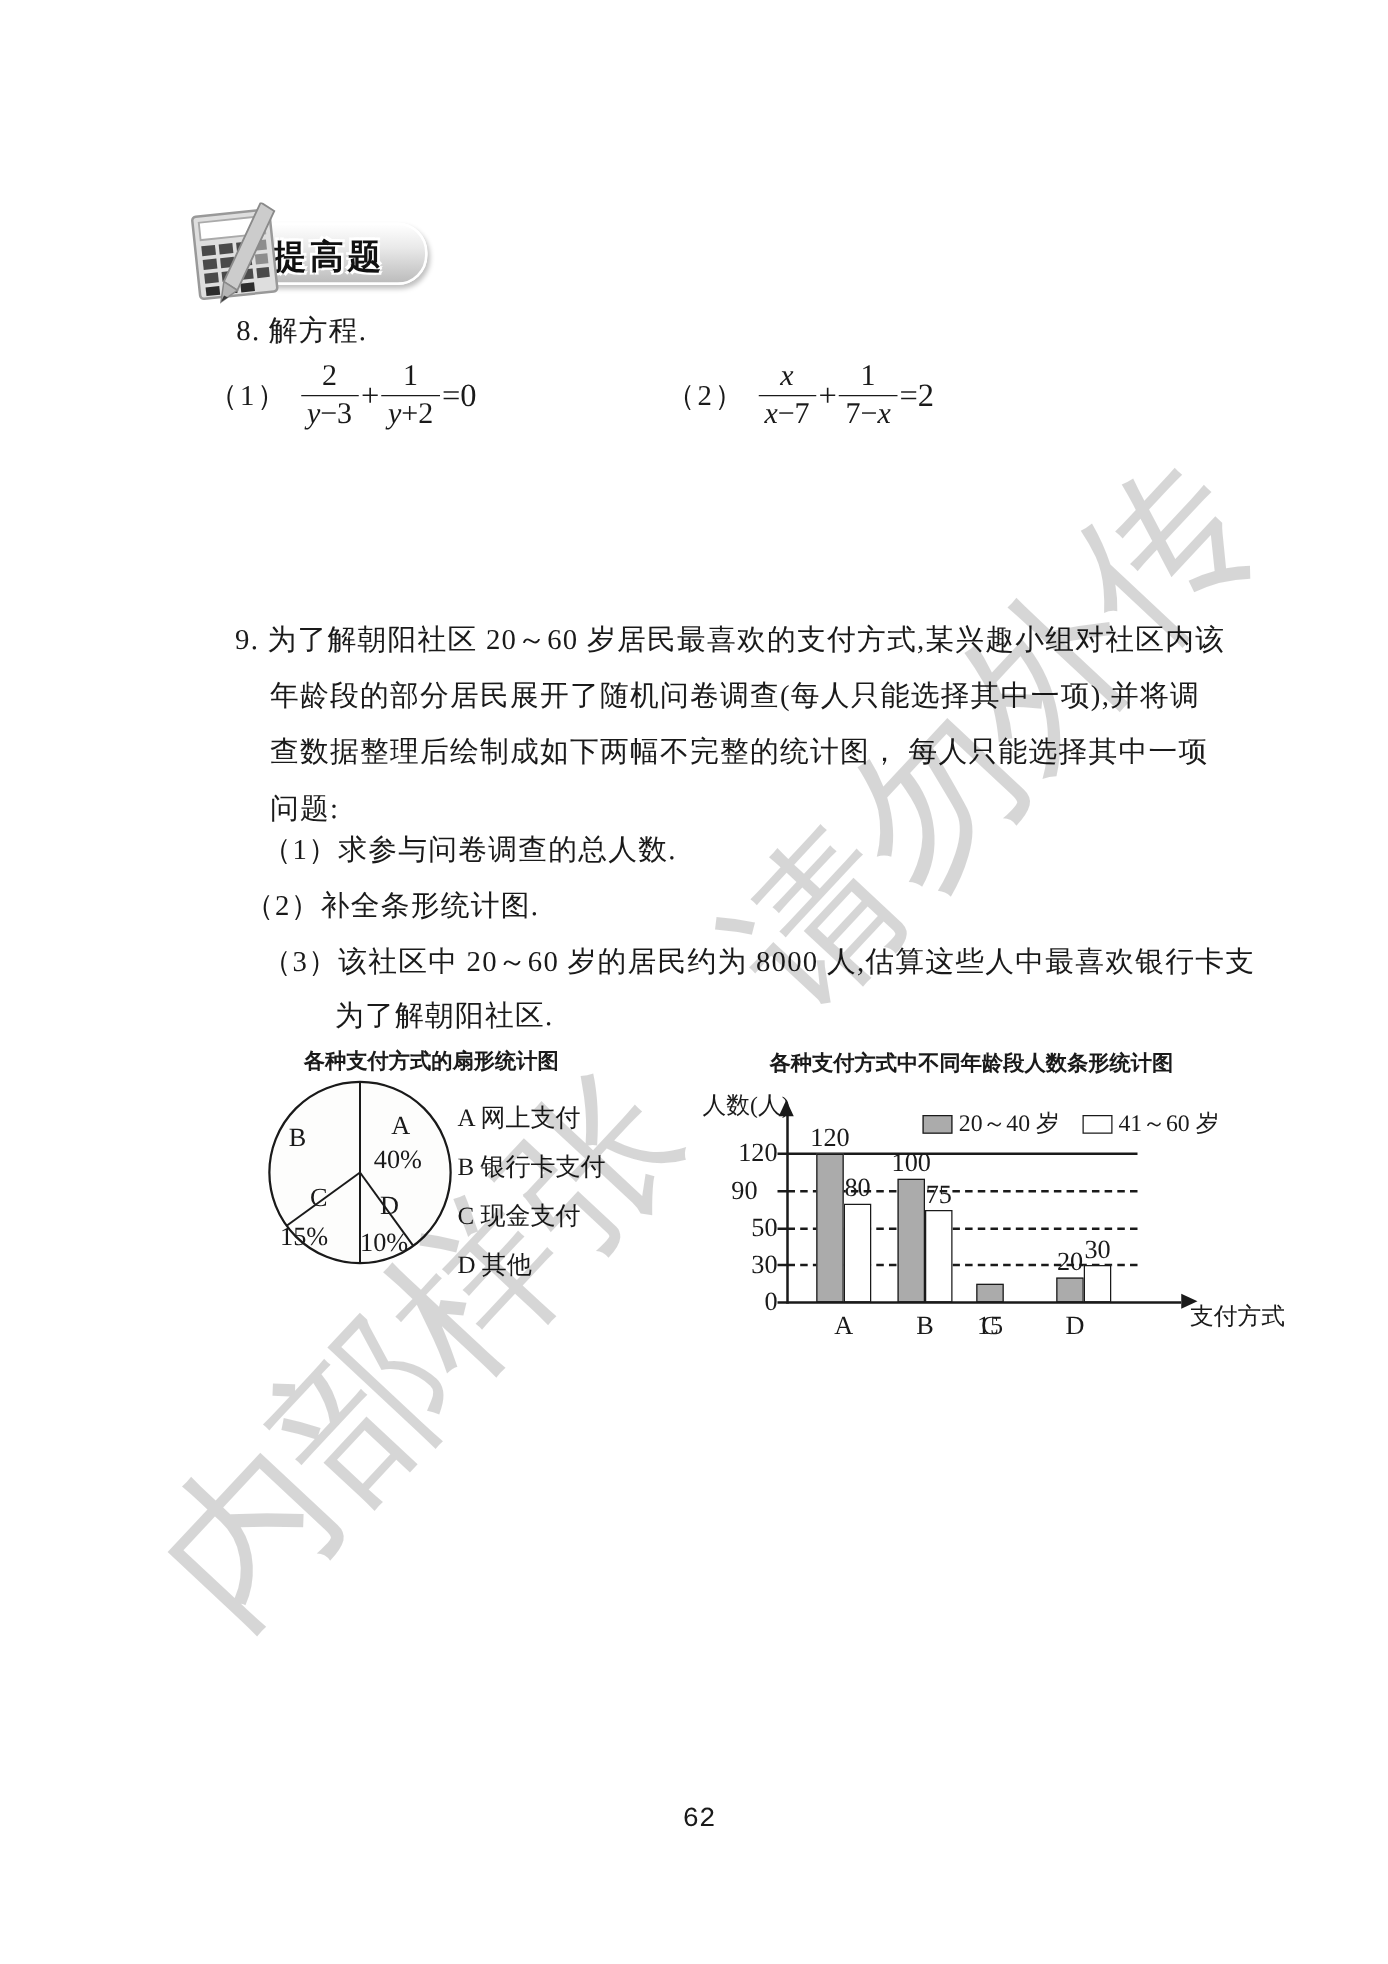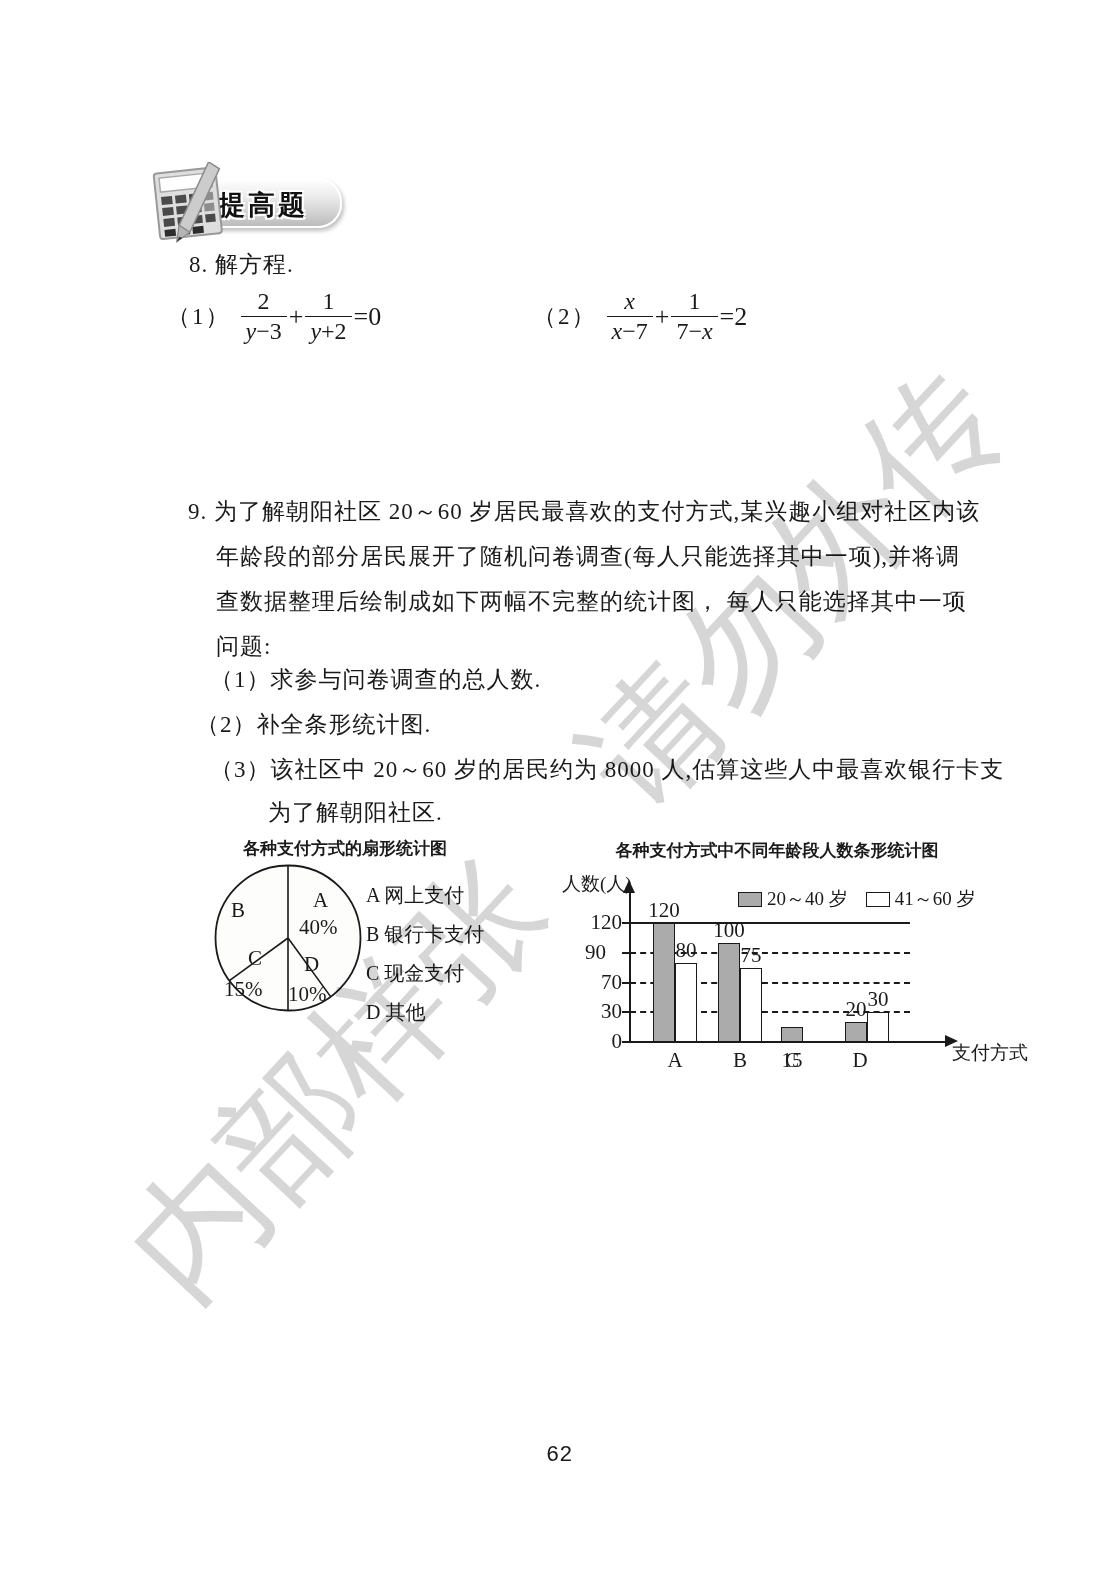--- a/index.html
+++ b/index.html
@@ -169,21 +169,21 @@
   <span class="swatch" style="background: rgb(255, 255, 255);"></span>
   <span>41～60 岁</span>
 </div>
 <div id="bar-plot">
     <div class="tick-label" style="left: 22px; top: 194px;">0</div>
     <div class="tick-mark" style="left: 62px; top: 206px;"></div>
     <div class="gridline" style="left: 70px; top: 176.25px; width: 280px;"></div>
     <div class="tick-label" style="left: 22px; top: 164.25px;">30</div>
     <div class="tick-mark" style="left: 62px; top: 176.25px;"></div>
     <div class="gridline" style="left: 70px; top: 146.5px; width: 280px;"></div>
-    <div class="tick-label" style="left: 22px; top: 134.5px;">70</div>
+    <div class="tick-label" style="left: 22px; top: 134.5px;">50</div>
     <div class="tick-mark" style="left: 62px; top: 146.5px;"></div>
     <div class="gridline" style="left: 70px; top: 116.75px; width: 280px;"></div>
     <div class="tick-label" style="left: 6px; top: 104.75px;">90</div>
     <div class="tick-mark" style="left: 62px; top: 116.75px;"></div>
     <div class="gridline solid" style="left: 70px; top: 87px; width: 280px;"></div>
     <div class="tick-label" style="left: 22px; top: 75px;">120</div>
     <div class="tick-mark" style="left: 62px; top: 87px;"></div>
     <div class="bar" style="left: 93px; top: 88px; width: 22px; height: 119px; background: rgb(171, 171, 171);"></div>
     <div class="bar-val" style="left: 82px; top: 63px;">120</div>
     <div class="bar" style="left: 158px; top: 107.833px; width: 22px; height: 99.1667px; background: rgb(171, 171, 171);"></div>

